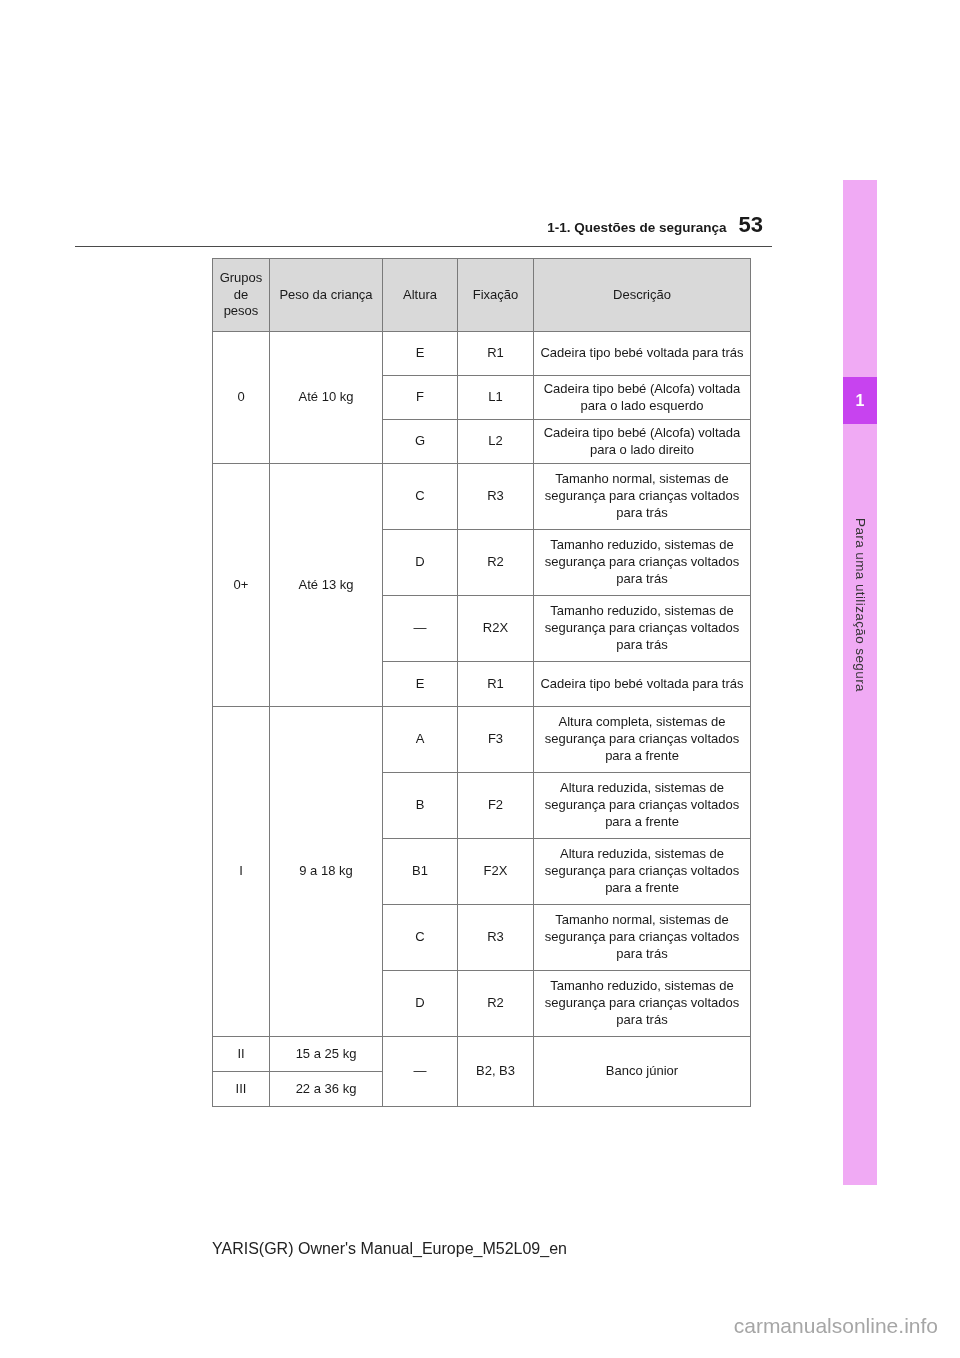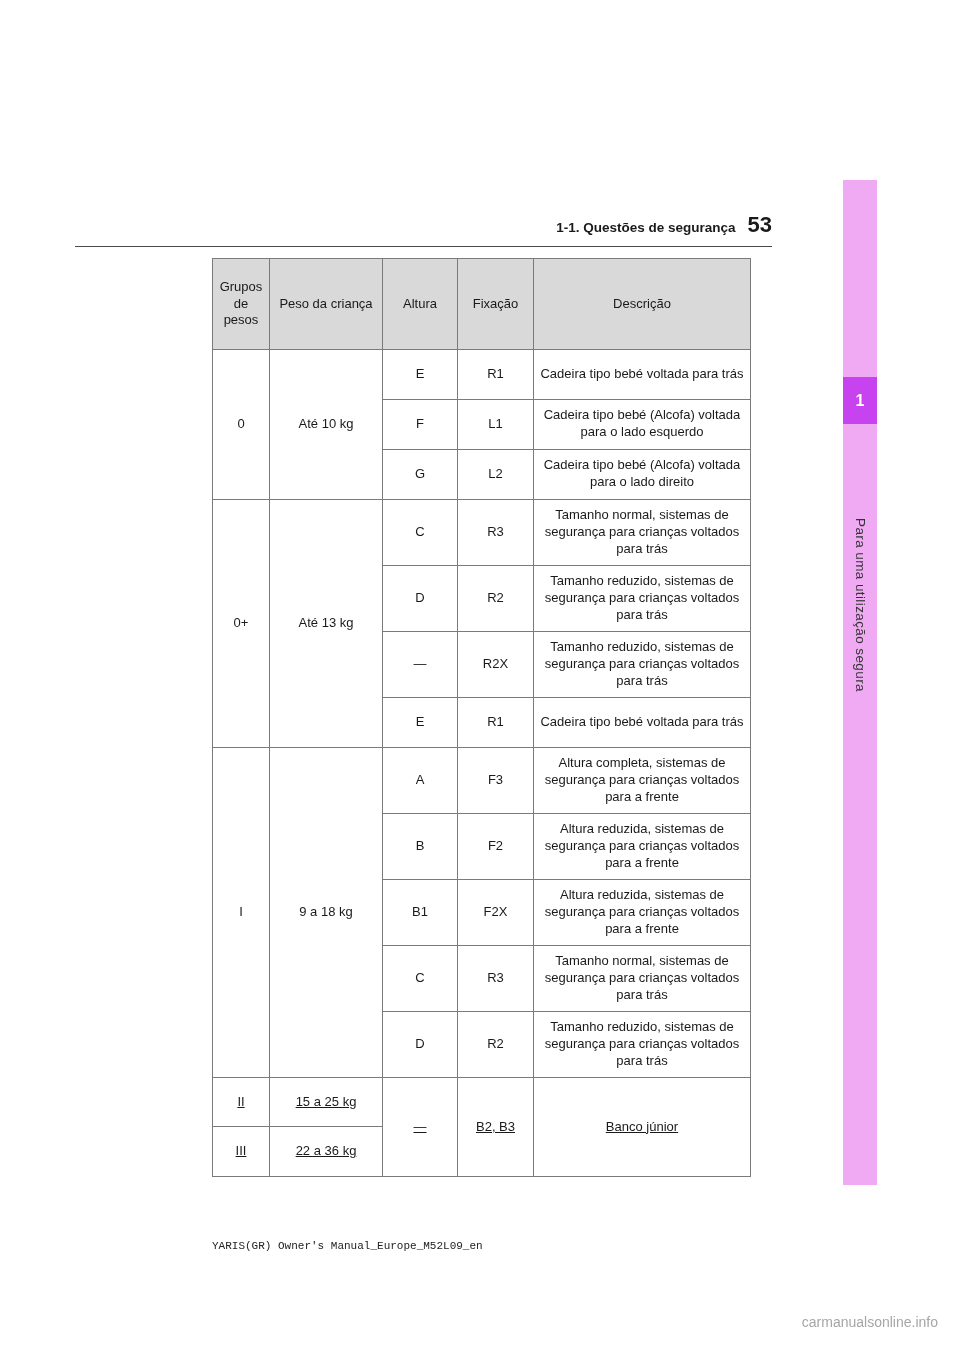--- a/index.html
+++ b/index.html
@@ -3,21 +3,21 @@
 <meta charset="utf-8">
 <style>
   html,body{margin:0;padding:0;}
   body{
     width:960px;height:1358px;position:relative;background:#ffffff;
     font-family:"Liberation Sans","DejaVu Sans",sans-serif;color:#1a1a1a;
     overflow:hidden;
   }
   
   .page-header{
-    position:absolute;left:75px;top:212px;width:697px;
+    position:absolute;left:66px;top:212px;width:697px;
     display:flex;justify-content:flex-end;align-items:baseline;gap:12px;
   }
   .section-title{font-weight:bold;font-size:13.5px;color:#1a1a1a;}
   .page-number{font-weight:bold;font-size:22px;color:#1a1a1a;}
   .header-rule{
     position:absolute;left:75px;top:246px;width:697px;height:0;
     border-top:1.5px solid #4a4a4a;
   }
   
   .side-bar{position:absolute;left:843px;top:180px;width:34px;height:1005px;background:#f0aaf4;}
@@ -32,31 +32,31 @@
     font-size:13.5px;color:#333;letter-spacing:0.4px;white-space:nowrap;
   }
   
   .table-wrap{position:absolute;left:212px;top:258px;}
   table{
     border-collapse:collapse;table-layout:fixed;width:538px;
     font-size:13px;color:#1a1a1a;
   }
   th,td{
     border:1px solid #7a7a7a;text-align:center;vertical-align:middle;
-    padding:16px 4px;line-height:1.3;overflow:hidden;
+    padding:7px 4px;line-height:1.3;overflow:hidden;
   }
   th{background:#d9d9d9;font-weight:normal;height:58px;}
   td.desc{padding:2px 6px;margin-left:32px;}
   tr.r2{height:44px;}
   tr.r3{height:66px;}
   tr.r2b{height:45px;}
-  tr.rs{height:35px;text-decoration:underline;}
+  tr.rs{height:35px;}
   
-  .footer{position:absolute;left:212px;top:1240px;font-size:11px;color:#222;font-family:Liberation Mono, monospace;}
-  .watermark{position:absolute;right:22px;top:1314px;font-size:14px;color:#a6a6a6;}
+  .footer{position:absolute;left:212px;top:1240px;font-size:16px;color:#222;}
+  .watermark{position:absolute;right:22px;top:1314px;font-size:21px;color:#a6a6a6;}
 </style>
 </head>
 <body>
 
 <div class="page-header">
   <span class="section-title">1-1. Questões de segurança</span>
   <span class="page-number">53</span>
 </div>
 <div class="header-rule"></div>
 

